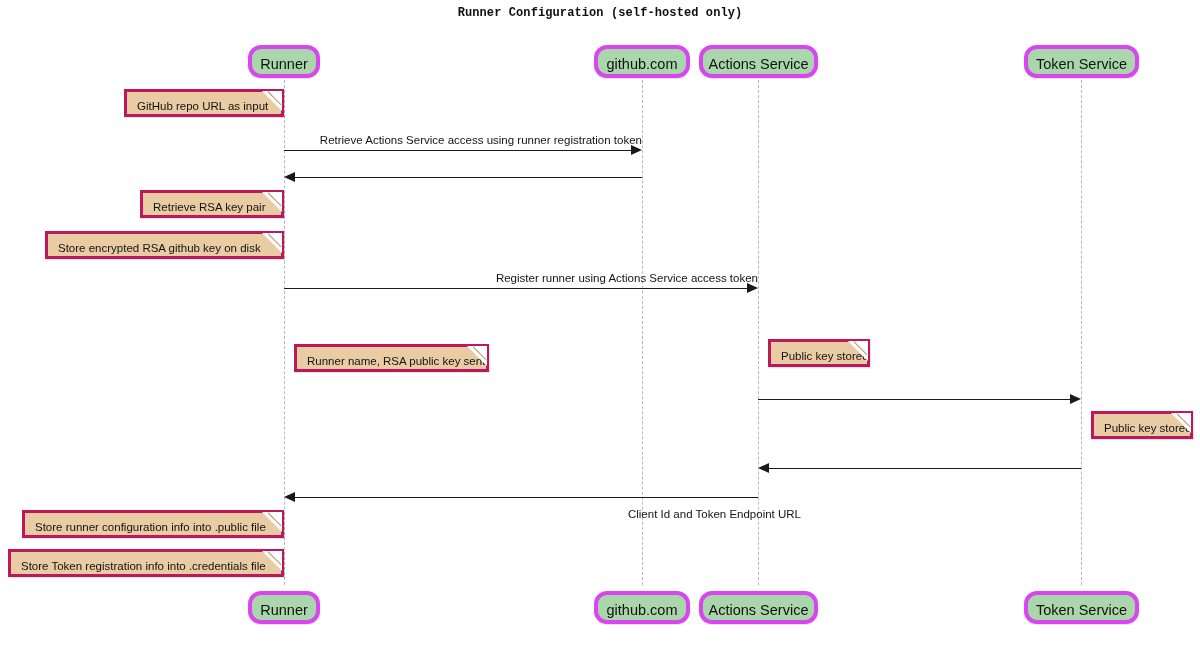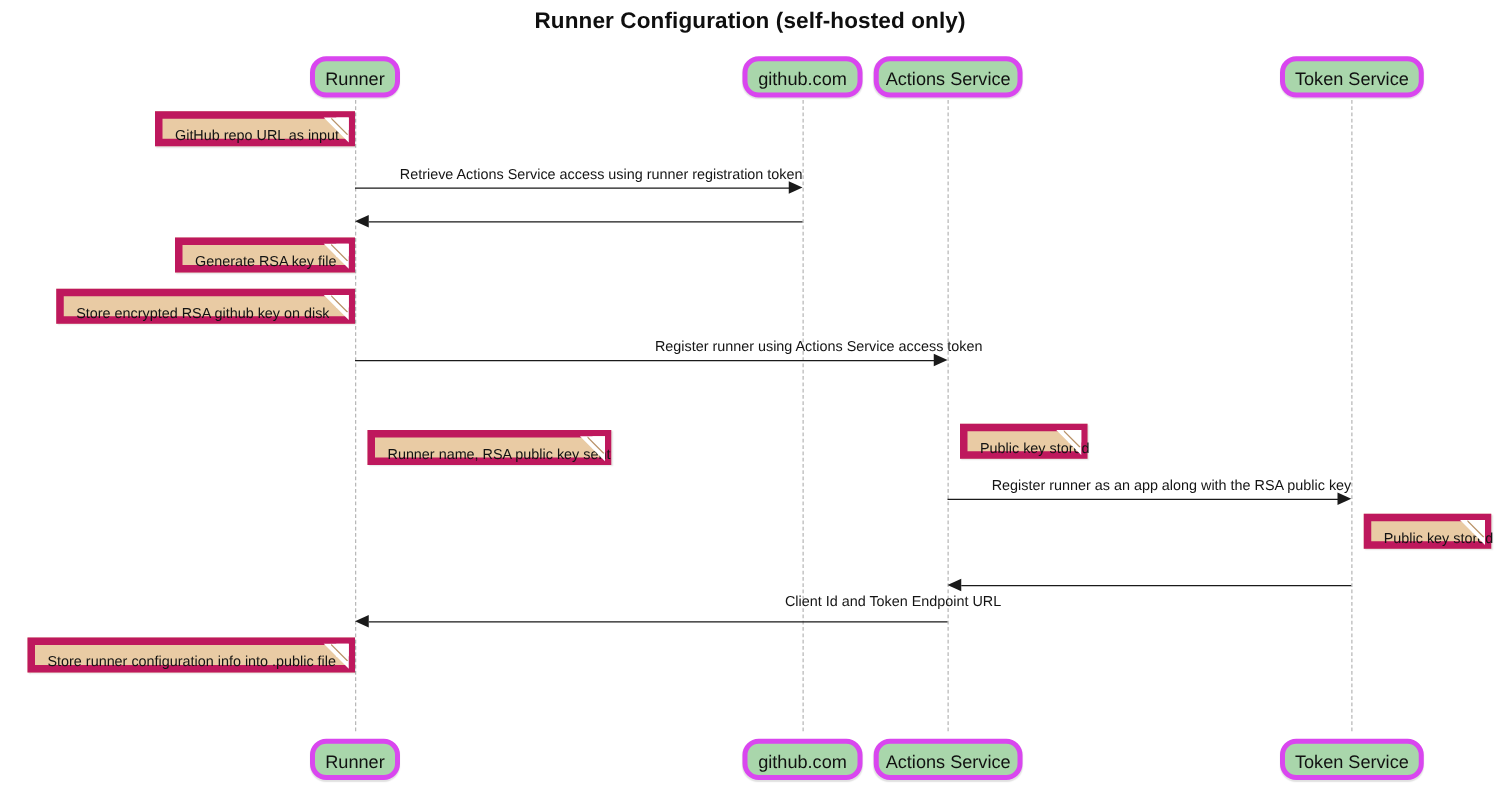--- a/index.html
+++ b/index.html
@@ -18,24 +18,25 @@
     width: 1200px;
     height: 647px;
     background: #ffffff;
   }
   .title {
     position: absolute;
     left: 0;
     top: 6px;
     width: 1200px;
     text-align: center;
-    font-size: 18px;
+    font-size: 12px;
     font-weight: bold;
     color: #0f0f0f;
     letter-spacing: 0.1px;
+    font-family: Liberation Mono, monospace;
   }
   
   .lifeline {
     position: absolute;
     width: 0;
     border-left: 1px dashed #b8b8b8;
     top: 80px;
     height: 505px;
   }
   
@@ -77,21 +78,21 @@
     font-size: 11.5px;
     color: #141414;
     white-space: nowrap;
     text-align: right;
   }
   
   .note {
     position: absolute;
     box-sizing: border-box;
     background: #e9cba4;
-    border: 6px solid #be185d;
+    border: 3px solid #be185d;
     font-size: 11.5px;
     color: #131313;
     white-space: nowrap;
     padding: 6px 10px 6px 10px;
     height: 28px;
     line-height: 16px;
     box-shadow: 1px 1px 1px rgba(0,0,0,0.10);
   }
   .note .fold {
     position: absolute;
@@ -156,70 +157,74 @@
   </div>
 
   <div class="msg-label" style="left:284px; top:134px; width:358px;">Retrieve Actions Service access using runner registration token</div>
   <div class="msg-line" style="left:284px; top:150px; width:348px;"></div>
   <div class="arrowhead right" style="left:631px; top:145px;"></div>
 
   <div class="msg-line" style="left:295px; top:177px; width:347px;"></div>
   <div class="arrowhead left" style="left:284px; top:172px;"></div>
 
   <div class="note" style="left:140px; top:190px; width:144px;">
-    <span>Generate RSA key file</span>
+    <span>Retrieve RSA key pair</span>
     <span class="fold"></span>
     <span class="fold-edge"></span>
   </div>
 
   <div class="note" style="left:45px; top:231px; width:239px;">
     <span>Store encrypted RSA github key on disk</span>
     <span class="fold"></span>
     <span class="fold-edge"></span>
   </div>
 
-  <div class="msg-label" style="left:284px; top:272px; width:474px;margin-left:28px;">Register runner using Actions Service access token</div>
+  <div class="msg-label" style="left:284px; top:272px; width:474px;">Register runner using Actions Service access token</div>
   <div class="msg-line" style="left:284px; top:288px; width:464px;"></div>
   <div class="arrowhead right" style="left:747px; top:283px;"></div>
 
   <div class="note" style="left:294px; top:299px; width:195px;margin-top:45px;">
     <span>Runner name, RSA public key sent</span>
     <span class="fold"></span>
     <span class="fold-edge"></span>
   </div>
 
   <div class="note" style="left:768px; top:339px; width:102px;">
     <span>Public key stored</span>
     <span class="fold"></span>
     <span class="fold-edge"></span>
   </div>
 
-  <div class="msg-label" style="left:758px; top:383px; width:323px;">Register runner as an app along with the RSA public key</div>
   <div class="msg-line" style="left:758px; top:399px; width:313px;"></div>
   <div class="arrowhead right" style="left:1070px; top:394px;"></div>
 
   <div class="note" style="left:1091px; top:411px; width:102px;">
     <span>Public key stored</span>
     <span class="fold"></span>
     <span class="fold-edge"></span>
   </div>
 
   <div class="msg-line" style="left:769px; top:468px; width:312px;"></div>
   <div class="arrowhead left" style="left:758px; top:463px;"></div>
 
-  <div class="msg-label" style="left:284px; top:476px; width:474px;padding-left:43px;">Client Id and Token Endpoint URL</div>
+  <div class="msg-label" style="left:284px; top:508px; width:474px;padding-left:43px;">Client Id and Token Endpoint URL</div>
   <div class="msg-line" style="left:295px; top:497px; width:463px;"></div>
   <div class="arrowhead left" style="left:284px; top:492px;"></div>
 
   <div class="note" style="left:22px; top:510px; width:262px;">
     <span>Store runner configuration info into .public file</span>
     <span class="fold"></span>
     <span class="fold-edge"></span>
   </div>
 
+  <div class="note" style="left:8px; top:549px; width:276px;">
+    <span>Store Token registration info into .credentials file</span>
+    <span class="fold"></span>
+    <span class="fold-edge"></span>
+  </div>
 
   <div class="participant" style="left:248px; top:591px; width:72px;">
     <span>Runner</span>
   </div>
   <div class="participant" style="left:594px; top:591px; width:96px;">
     <span>github.com</span>
   </div>
   <div class="participant" style="left:699px; top:591px; width:119px;">
     <span>Actions Service</span>
   </div>

